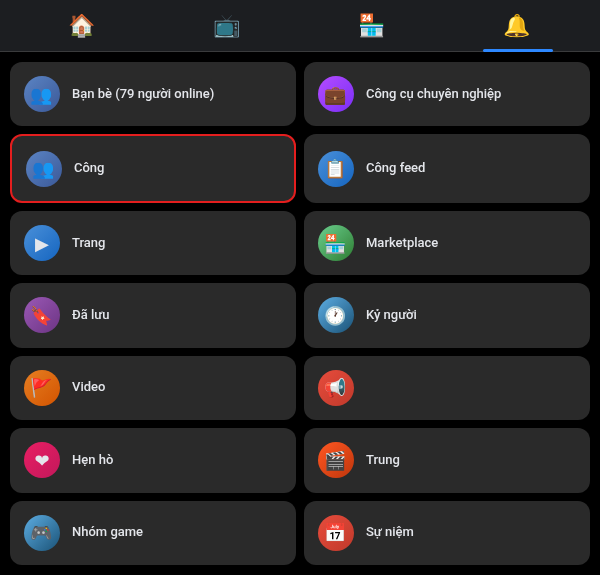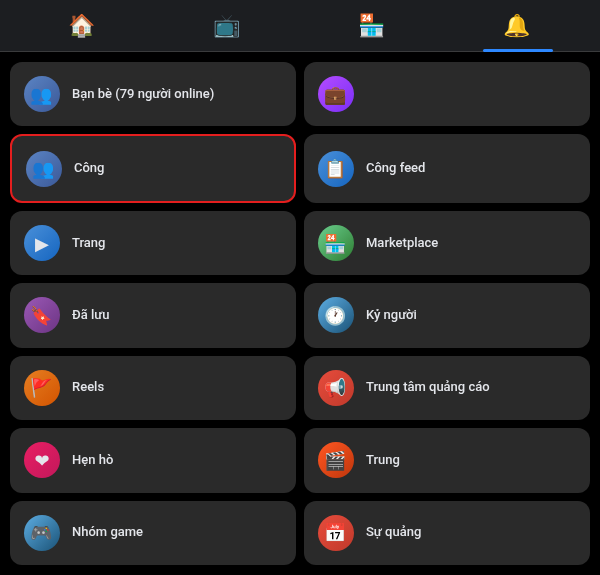--- a/index.html
+++ b/index.html
@@ -120,20 +120,21 @@
     <div class="menu-item">
       <div class="menu-item-icon icon-friends">
         <span style="font-size:18px;">👥</span>
       </div>
       <span class="menu-item-label">Bạn bè (79 người online)</span>
     </div>
     <div class="menu-item">
       <div class="menu-item-icon icon-professional">
         <span style="font-size:18px;">💼</span>
       </div>
+      <span class="menu-item-label">Công cụ chuyên nghiệp</span>
     </div>
     <div class="menu-item highlighted">
       <div class="menu-item-icon icon-groups">
         <span style="font-size:18px;">👥</span>
       </div>
       <span class="menu-item-label">Công</span>
     </div>
     <div class="menu-item">
       <div class="menu-item-icon icon-feed">
         <span style="font-size:18px;">📋</span>
@@ -161,27 +162,26 @@
     <div class="menu-item">
       <div class="menu-item-icon icon-memories">
         <span style="font-size:18px;">🕐</span>
       </div>
       <span class="menu-item-label">Kỷ người</span>
     </div>
     <div class="menu-item">
       <div class="menu-item-icon icon-pages">
         <span style="font-size:18px;">🚩</span>
       </div>
-      <span class="menu-item-label">Reels</span>
+      <span class="menu-item-label">Video</span>
     </div>
     <div class="menu-item">
       <div class="menu-item-icon icon-ads">
         <span style="font-size:18px;">📢</span>
       </div>
-      <span class="menu-item-label">Trung tâm quảng cáo</span>
     </div>
     <div class="menu-item">
       <div class="menu-item-icon icon-dating">
         <span style="font-size:18px;">❤</span>
       </div>
       <span class="menu-item-label">Hẹn hò</span>
     </div>
     <div class="menu-item">
       <div class="menu-item-icon icon-reels">
         <span style="font-size:18px;">🎬</span>
@@ -191,15 +191,15 @@
     <div class="menu-item">
       <div class="menu-item-icon icon-gaming">
         <span style="font-size:18px;">🎮</span>
       </div>
       <span class="menu-item-label">Nhóm game</span>
     </div>
     <div class="menu-item">
       <div class="menu-item-icon icon-events">
         <span style="font-size:18px;">📅</span>
       </div>
-      <span class="menu-item-label">Sự quảng</span>
+      <span class="menu-item-label">Sự niệm</span>
     </div>
   </div>
 
 </body></html>

